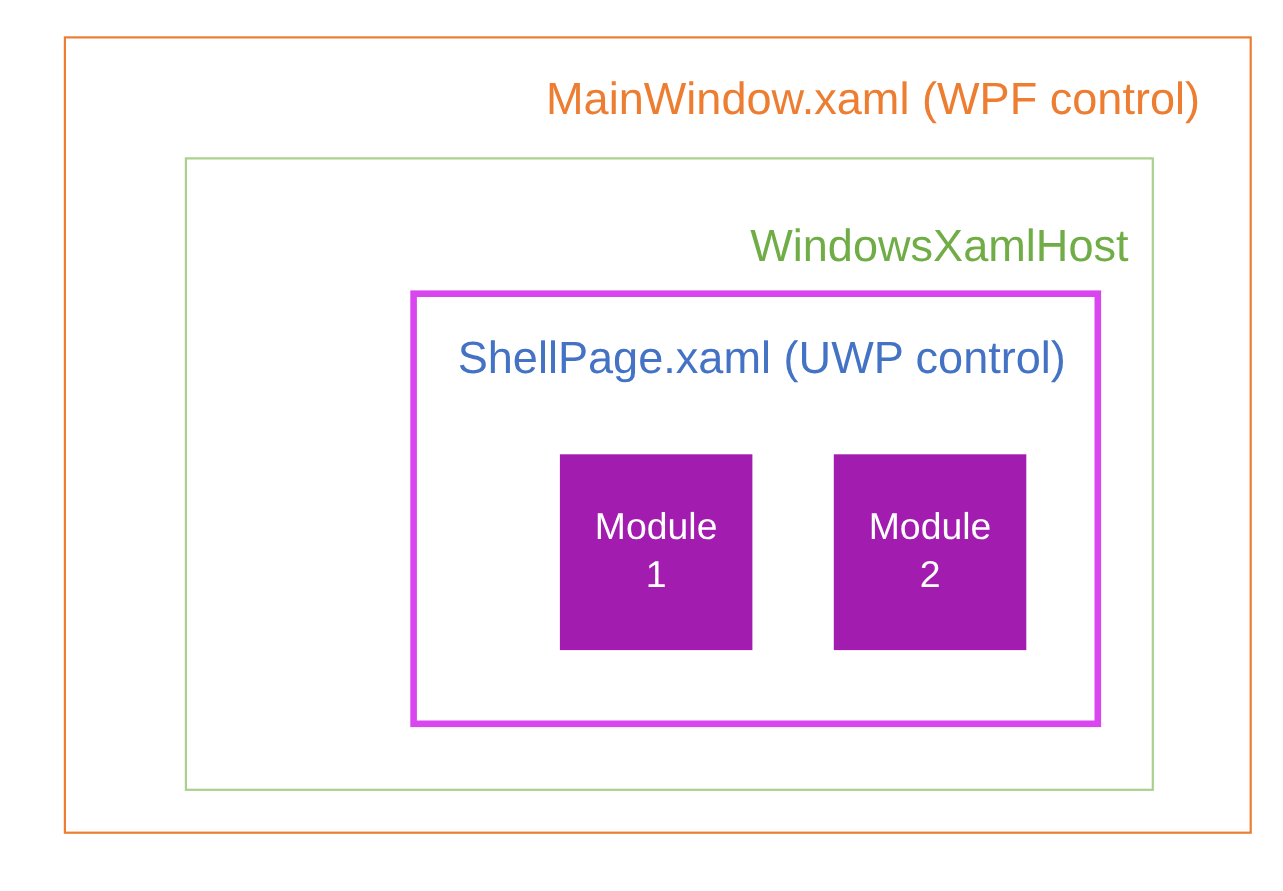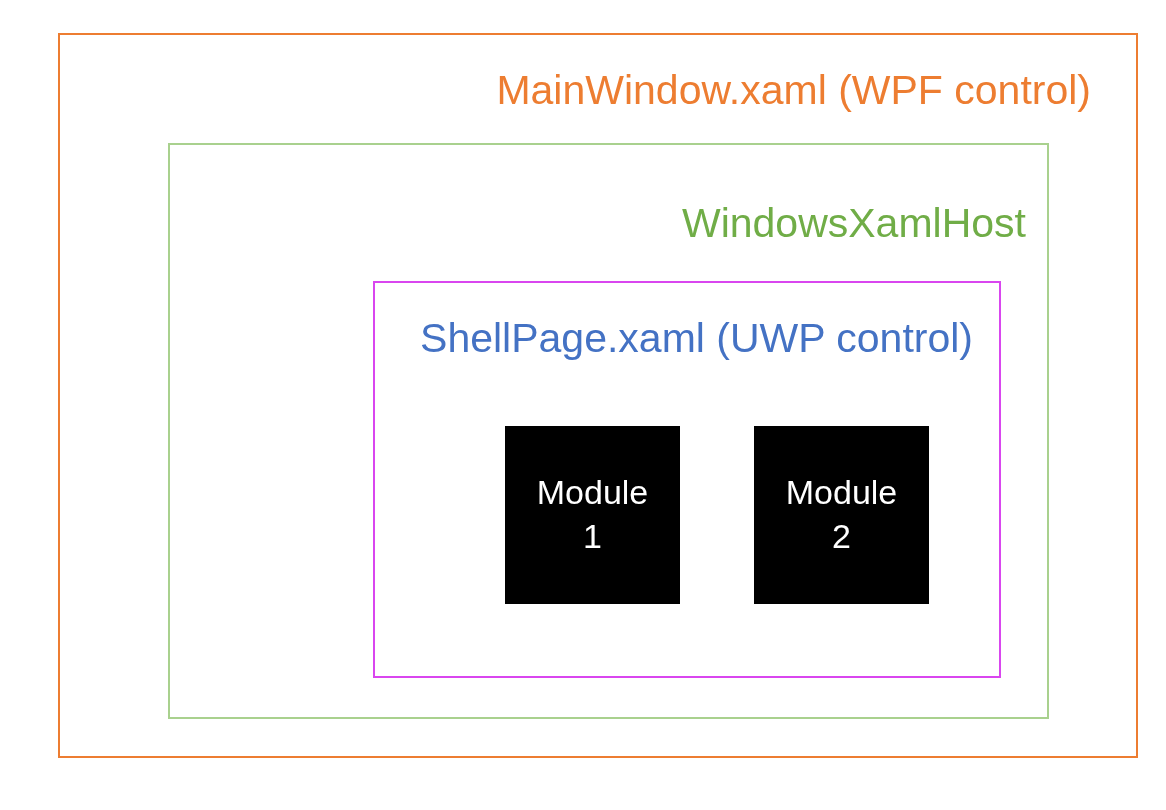--- a/index.html
+++ b/index.html
@@ -40,24 +40,24 @@
   #region-xamlhost {
     left: 108px;
     top: 108px;
     width: 881px;
     height: 576px;
     border: 2px solid #A9D18E;
   }
 
   #region-shellpage {
     left: 203px;
-    top: 136px;
+    top: 119px;
     width: 628px;
     height: 397px;
-    border: 2px solid #d946ef;
+    border: 6px solid #d946ef;
   }
 
   
   .region-label {
     position: absolute;
     white-space: nowrap;
     font-weight: 400;
     line-height: 1;
     text-align: right;
   }
@@ -94,21 +94,21 @@
     display: flex;
     flex-direction: row;
     justify-content: space-between;
     align-items: flex-start;
   }
 
   .module-box {
     box-sizing: border-box;
     width: 175px;
     height: 178px;
-    background: #000000;
+    background: #a21caf;
     display: flex;
     flex-direction: column;
     align-items: center;
     justify-content: center;
     color: #FFFFFF;
     font-size: 34px;
     line-height: 1.28;
     text-align: center;
   }
 

